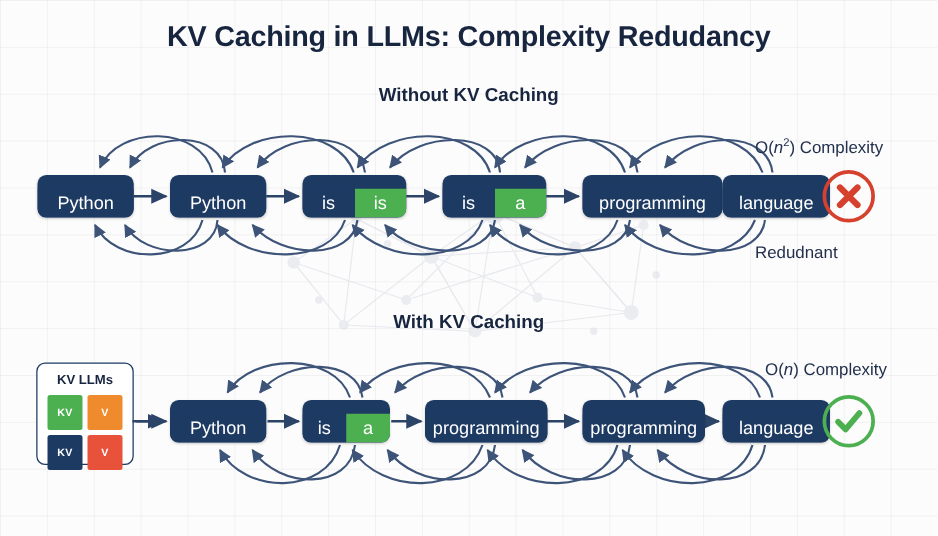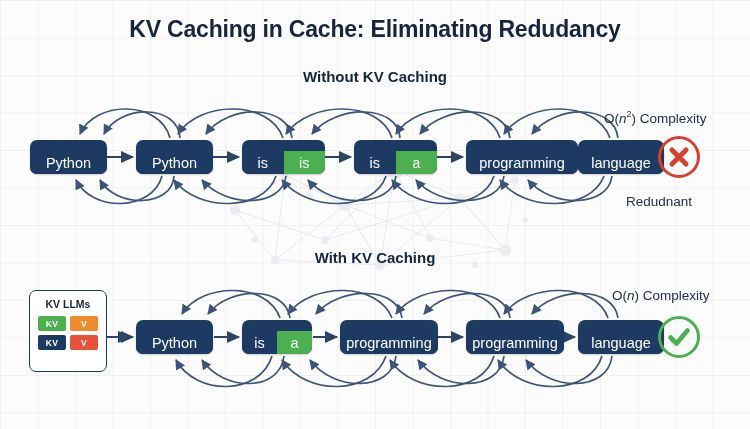--- a/index.html
+++ b/index.html
@@ -101,21 +101,21 @@
   #icon-check {
     border: 3px solid #4CAF50;
   }
 
   .note {
     position: absolute;
     font-size: 13.5px;
     color: #22304c;
     line-height: 1.35;
   }
-  .note.centeredtext { text-align: center; }
+  .note.centeredtext { text-align: left; }
 
   
   #kv-cache {
     position: absolute;
     left: 29px;
     top: 290px;
     width: 78px;
     height: 82px;
     border: 1.6px solid #1d3a63;
     border-radius: 7px;
@@ -130,21 +130,21 @@
     color: #17253f;
     margin-bottom: 6px;
   }
   .kv-grid {
     display: grid;
     grid-template-columns: 1fr 1fr;
     gap: 4px;
     padding: 0 8px;
   }
   .kv-cell {
-    height: 15px;
+    height: 28px;
     border-radius: 2px;
     color: #ffffff;
     font-size: 8.5px;
     font-weight: bold;
     display: flex;
     align-items: center;
     justify-content: center;
     letter-spacing: 0.3px;
   }
 </style>
@@ -243,21 +243,21 @@
       <path d="M549 157 L575 157"></path>
 
       <path d="M109 337 L133 337"></path>
       <path d="M214 337 L239 337"></path>
       <path d="M313 337 L337 337"></path>
       <path d="M437 337 L463 337"></path>
       <path d="M549 337 L575 337"></path>
     </g>
   </svg>
 
-  <div class="title">KV Caching in Cache: Eliminating Redudancy</div>
+  <div class="title">KV Caching in LLMs: Complexity Redudancy</div>
 
   <div class="subtitle" id="subtitle-bottom">With KV Caching</div>
   <div class="subtitle" id="subtitle-top">Without KV Caching</div>
 
   <div class="token" style="left:30px; top:140px; width:77px;">
     <div class="seg navy full">Python</div>
   </div>
   <div class="token" style="left:136px; top:140px; width:77px;">
     <div class="seg navy full">Python</div>
   </div>

